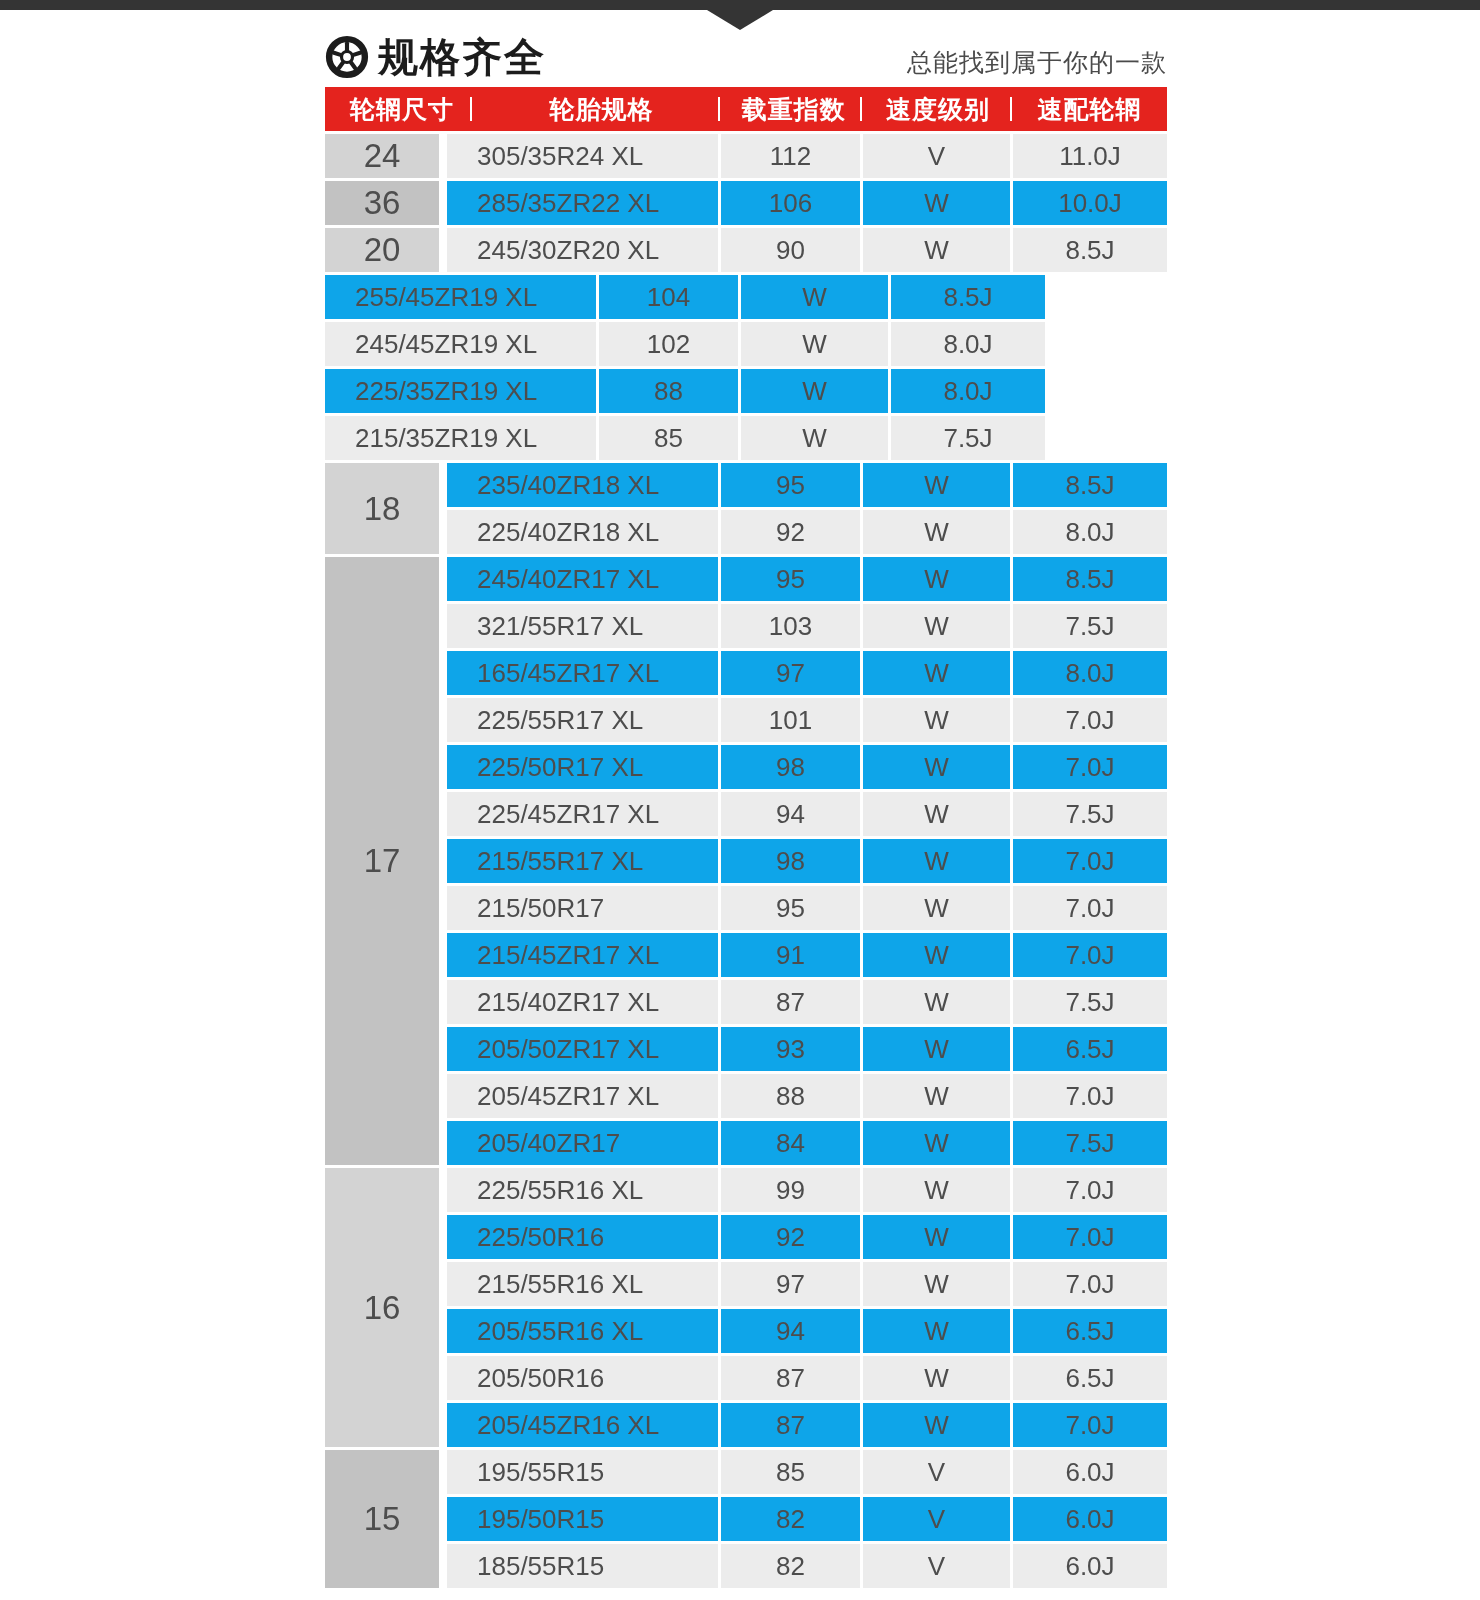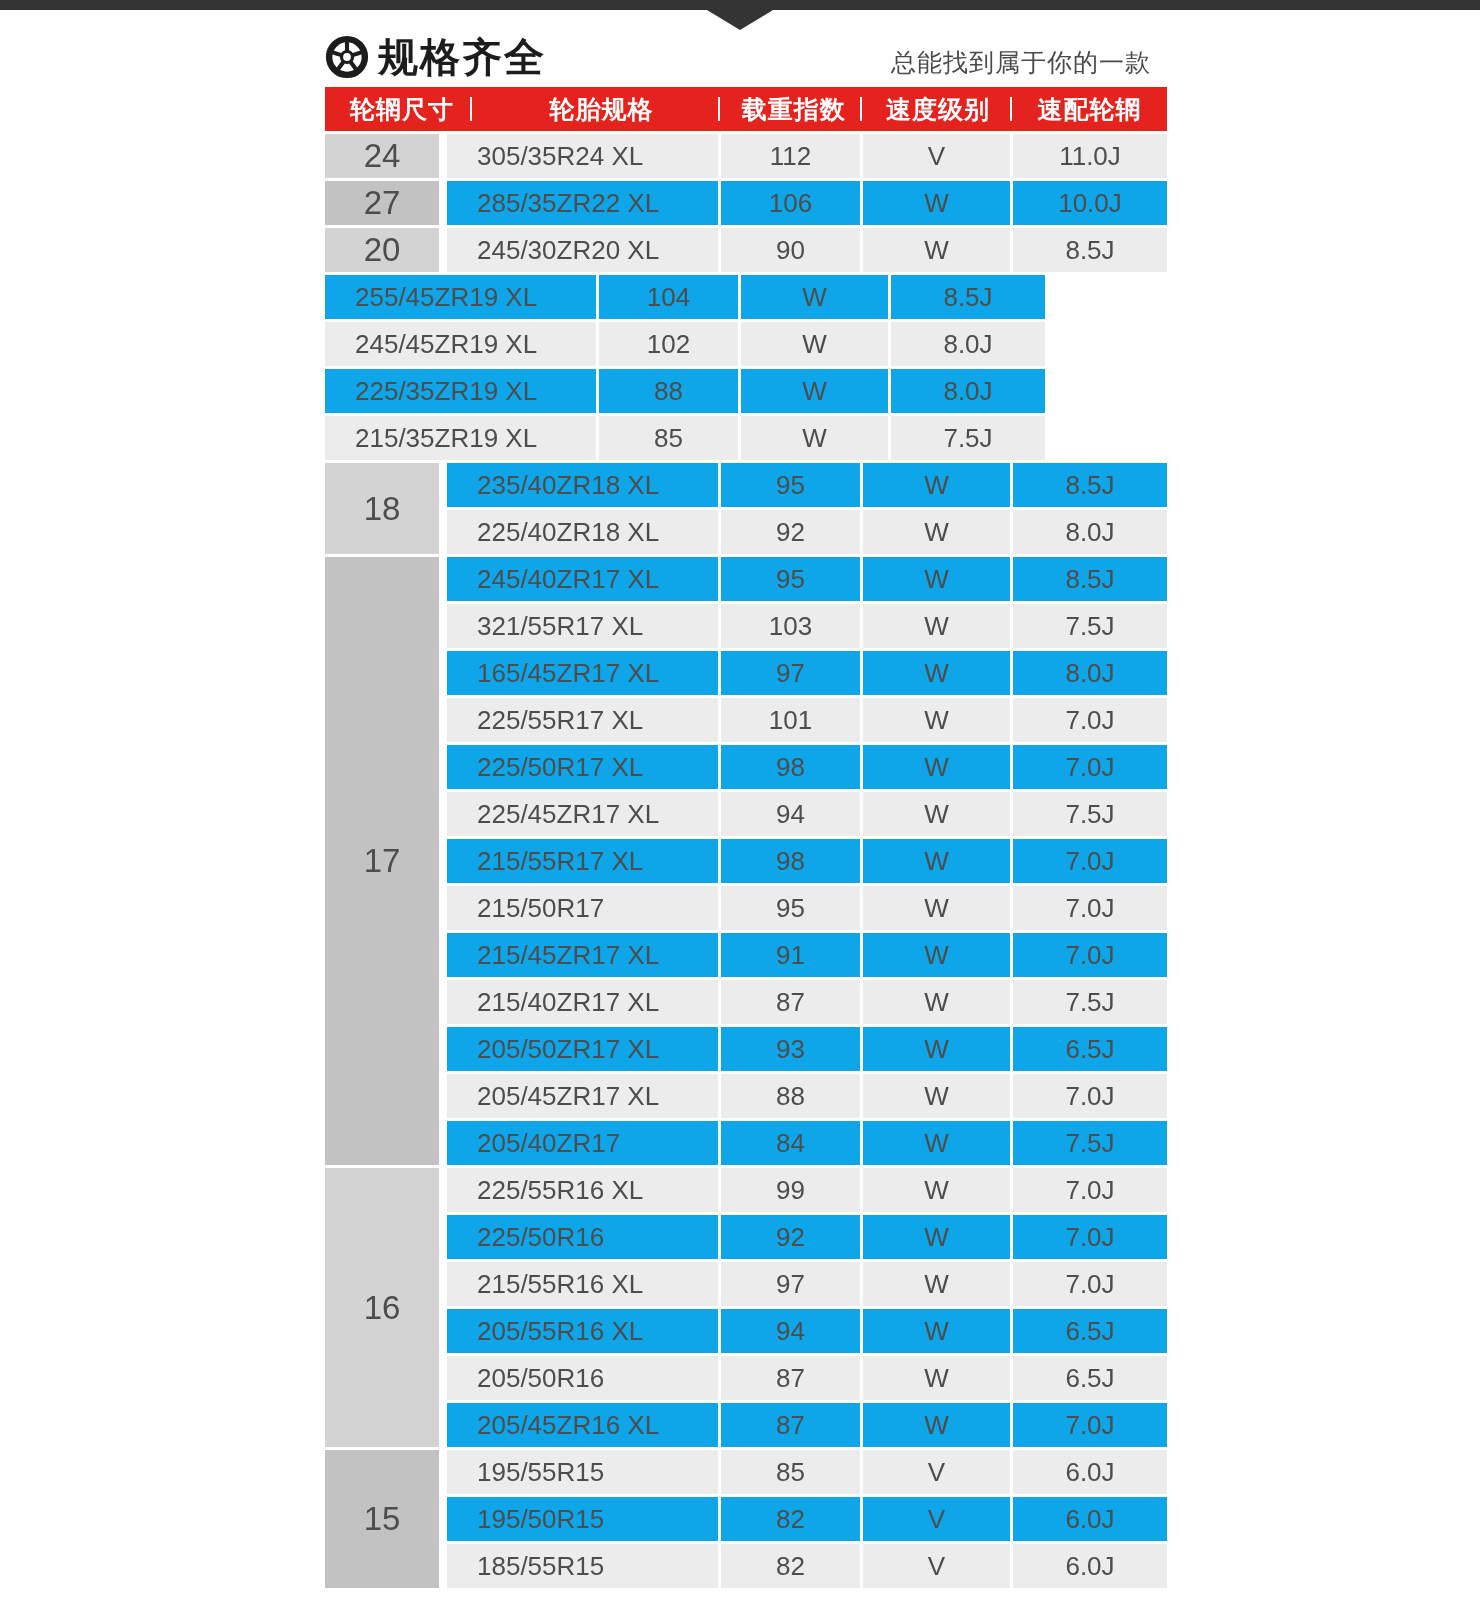--- a/index.html
+++ b/index.html
@@ -14,21 +14,21 @@
     border-left:33px solid transparent;border-right:33px solid transparent;
     border-top:20px solid #343434;
   }
   .content{width:842px;margin-left:325px;}
   .title-row{position:relative;display:flex;align-items:center;height:50px;margin-top:2px;}
   .wheel-icon{width:44px;height:44px;flex:0 0 auto;display:block;}
   .page-title{
     margin:0 0 0 9px;font-size:40px;line-height:44px;font-weight:700;
     color:#1c1c1c;letter-spacing:2px;
   }
-  .subtitle{position:absolute;right:16px;bottom:3px;font-size:25px;color:#4a4a4a;letter-spacing:1px;}
+  .subtitle{position:absolute;right:0;bottom:3px;font-size:25px;color:#4a4a4a;letter-spacing:1px;}
 
   
   .thead{
     position:relative;display:flex;align-items:center;height:44px;margin-top:5px;
     background:#e4231e;
   }
   .th{color:#ffffff;font-size:25px;font-weight:700;text-align:center;letter-spacing:1px;}
   .th.c0{width:156px;} .th.c1{width:248px;} .th.c2{width:142px;} .th.c3{width:150px;} .th.c4{width:157px;}
   .hdiv{position:absolute;top:10px;width:2px;height:24px;background:#ffffff;}
 
@@ -94,21 +94,21 @@
         <div class="rows">
           <div class="row stripe">
             <div class="cell spec">305/35R24 XL</div>
             <div class="cell load">112</div>
             <div class="cell speed">V</div>
             <div class="cell rim">11.0J</div>
           </div>
         </div>
       </div>
       <div class="group dark">
-        <div class="rimcell">27</div>
+        <div class="rimcell">36</div>
         <div class="rows">
           <div class="row plain">
             <div class="cell spec">285/35ZR22 XL</div>
             <div class="cell load">106</div>
             <div class="cell speed">W</div>
             <div class="cell rim">10.0J</div>
           </div>
         </div>
       </div>
       <div class="group light">

